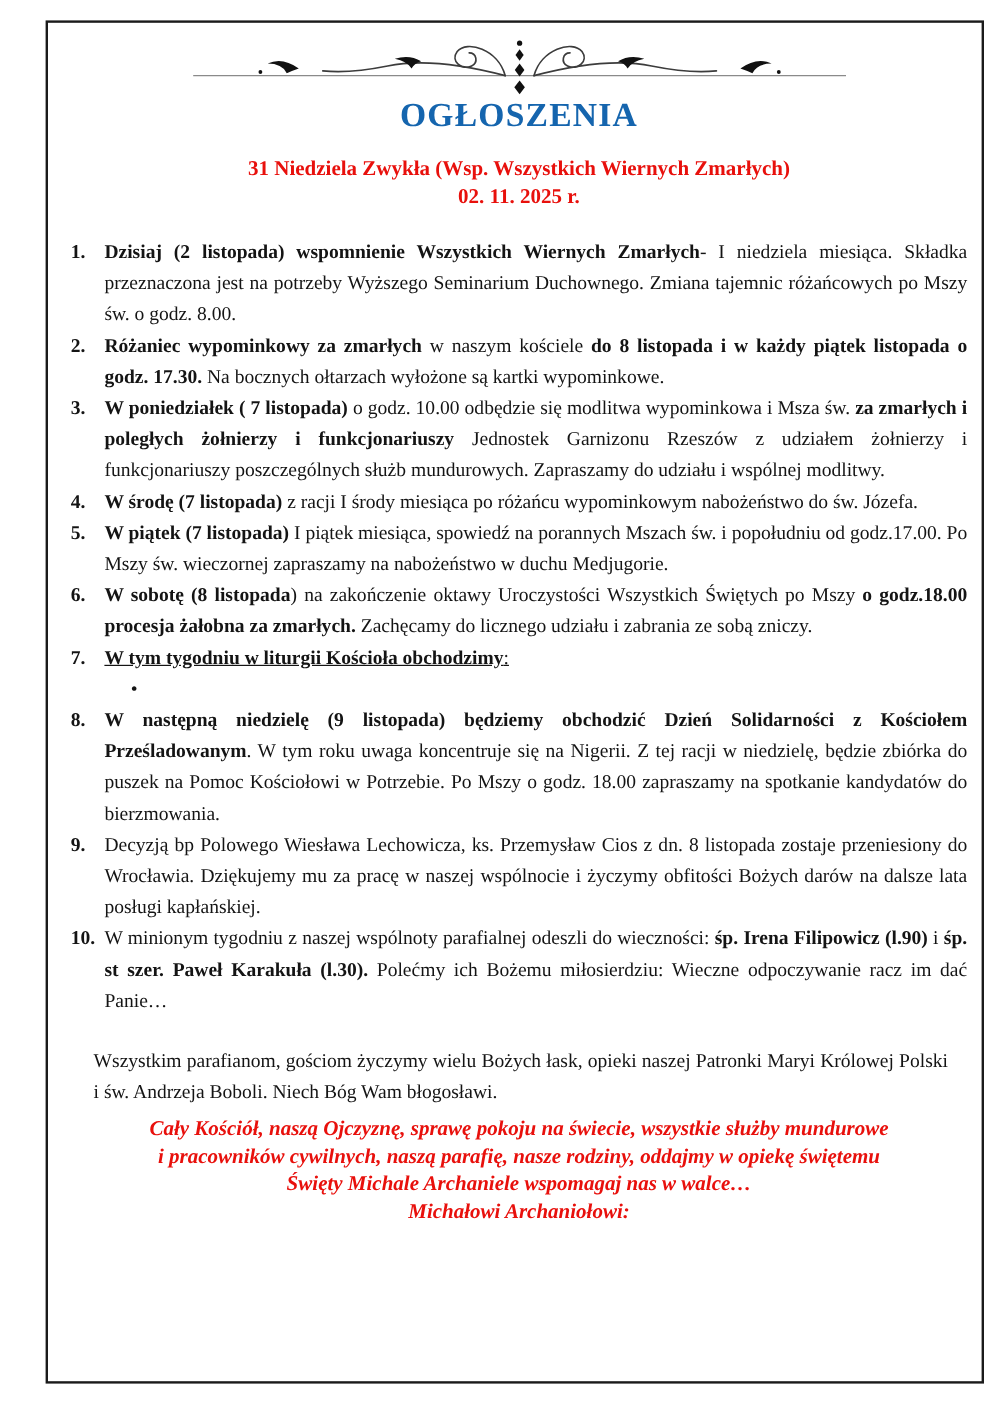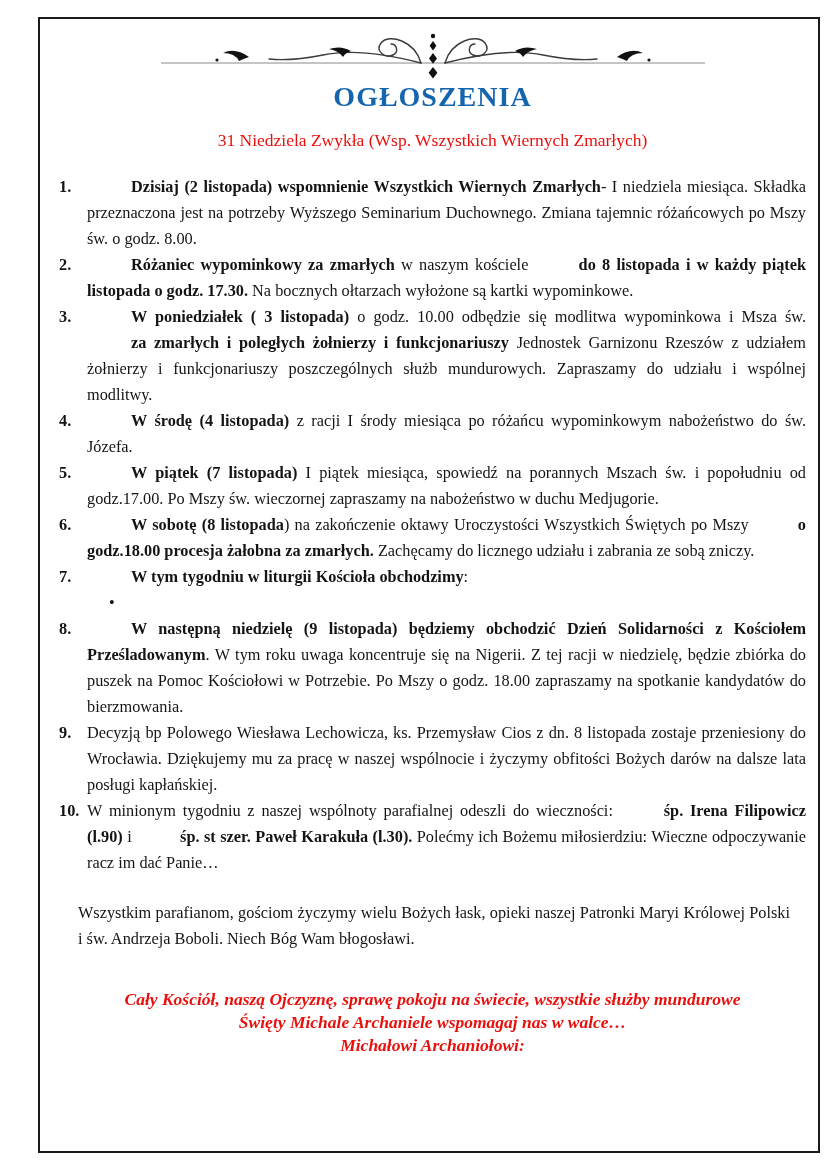--- a/index.html
+++ b/index.html
@@ -27,46 +27,46 @@
   }
   .header{text-align:center;}
   .flourish{display:block;margin:0 auto;}
   .title{
     margin:0 0 2px 0;
     font-size:28px;line-height:32px;
     font-weight:bold;letter-spacing:1px;
     color:var(--blue);
   }
   .subtitle{
-    font-size:17.5px;line-height:23px;font-weight:normal;color:var(--red);margin-top:16px;
+    font-size:17.5px;line-height:23px;font-weight:bold;color:var(--red);margin-top:16px;
   }
   .dateline{
     font-size:17.5px;line-height:23px;font-weight:bold;color:var(--red);
   }
   .list{margin-top:22px;font-size:16.3px;line-height:26px;}
   .item{display:flex;align-items:flex-start;}
   .num{flex:0 0 28px;font-weight:bold;}
   .body{flex:1;min-width:0;}
   .par{text-align:justify;}
-  .subheading{text-align:left;}
+  .subheading{text-align:left;text-decoration:underline;}
   .bullet{display:flex;padding-left:22px;}
   .dot{flex:0 0 20px;}
   .closing{
     margin:24px 16px 0 19px;
     font-size:16.3px;line-height:26px;
     text-align:justify;
   }
   .prayer{
-    margin-top:36px;
+    margin-top:6px;
     text-align:center;
     color:var(--red);
     font-weight:bold;font-style:italic;
     font-size:17.5px;line-height:23px;
   }
-  b{font-weight:bold;margin-left:44px;}
+  b{font-weight:bold;}
 </style>
 </head>
 <body>
 
 <div class="page">
 
   <div class="header">
     <svg class="flourish" width="560" height="52" viewBox="0 0 560 52" aria-hidden="true">
       <line x1="8" y1="34" x2="552" y2="34" stroke="#8a8a8a" stroke-width="1"></line>
       <g stroke="#3c3c3c" fill="none" stroke-width="1.4" stroke-linecap="round">
@@ -84,45 +84,46 @@
         <path d="M362,22 q10,-6 22,-2 q-10,2 -14,8 q-2,-4 -8,-6 z"></path>
         <path d="M96,28 q-14,-10 -26,-4 q12,0 16,8 q4,-2 10,-4 z"></path>
         <path d="M464,28 q14,-10 26,-4 q-12,0 -16,8 q-4,-2 -10,-4 z"></path>
         <circle cx="64" cy="31" r="1.6"></circle>
         <circle cx="496" cy="31" r="1.6"></circle>
       </g>
     </svg>
 
     <h1 class="title">OGŁOSZENIA</h1>
     <div class="subtitle">31 Niedziela Zwykła (Wsp. Wszystkich Wiernych Zmarłych)</div>
+    <div class="dateline">02. 11. 2025 r.</div>
   </div>
 
   <div class="list" id="announcements">
       <div class="item">
         <span class="num">1.</span>
         <div class="body">
           <div class="par"><b>Dzisiaj (2 listopada) wspomnienie Wszystkich Wiernych Zmarłych</b><span>- I niedziela miesiąca. Składka przeznaczona jest na potrzeby Wyższego Seminarium Duchownego. Zmiana tajemnic różańcowych po Mszy św. o godz. 8.00.</span></div>
         </div>
       </div>
       <div class="item">
         <span class="num">2.</span>
         <div class="body">
           <div class="par"><b>Różaniec wypominkowy za zmarłych</b><span> w naszym kościele </span><b>do 8 listopada i w każdy piątek listopada o godz. 17.30.</b><span> Na bocznych ołtarzach wyłożone są kartki wypominkowe.</span></div>
         </div>
       </div>
       <div class="item">
         <span class="num">3.</span>
         <div class="body">
-          <div class="par"><b>W poniedziałek ( 3 listopada)</b><span> o godz. 10.00 odbędzie się modlitwa wypominkowa i Msza św. </span><b>za zmarłych i poległych żołnierzy i funkcjonariuszy</b><span> Jednostek Garnizonu Rzeszów z udziałem żołnierzy i funkcjonariuszy poszczególnych służb mundurowych. Zapraszamy do udziału i wspólnej modlitwy.</span></div>
+          <div class="par"><b>W poniedziałek ( 7 listopada)</b><span> o godz. 10.00 odbędzie się modlitwa wypominkowa i Msza św. </span><b>za zmarłych i poległych żołnierzy i funkcjonariuszy</b><span> Jednostek Garnizonu Rzeszów z udziałem żołnierzy i funkcjonariuszy poszczególnych służb mundurowych. Zapraszamy do udziału i wspólnej modlitwy.</span></div>
         </div>
       </div>
       <div class="item">
         <span class="num">4.</span>
         <div class="body">
-          <div class="par"><b>W środę (4 listopada)</b><span> z racji I środy miesiąca po różańcu wypominkowym nabożeństwo do św. Józefa.</span></div>
+          <div class="par"><b>W środę (7 listopada)</b><span> z racji I środy miesiąca po różańcu wypominkowym nabożeństwo do św. Józefa.</span></div>
         </div>
       </div>
       <div class="item">
         <span class="num">5.</span>
         <div class="body">
           <div class="par"><b>W piątek (7 listopada)</b><span> I piątek miesiąca, spowiedź na porannych Mszach św. i popołudniu od godz.17.00. Po Mszy św. wieczornej zapraszamy na nabożeństwo w duchu Medjugorie.</span></div>
         </div>
       </div>
       <div class="item">
         <span class="num">6.</span>
@@ -156,17 +157,18 @@
         <div class="body">
           <div class="par"><span>W minionym tygodniu z naszej wspólnoty parafialnej odeszli do wieczności: </span><b>śp. Irena Filipowicz (l.90)</b><span> i </span><b>śp. st szer. Paweł Karakuła (l.30).</b><span> Polećmy ich Bożemu miłosierdziu: Wieczne odpoczywanie racz im dać Panie…</span></div>
         </div>
       </div>
     </div>
 
   <p class="closing" id="closing"><span>Wszystkim parafianom, gościom życzymy wielu Bożych łask, opieki naszej Patronki Maryi Królowej Polski i św. Andrzeja Boboli. Niech Bóg Wam błogosławi.</span></p>
 
   <div class="prayer" id="prayer">
       <div class="prayer-line">Cały Kościół, naszą Ojczyznę, sprawę pokoju na świecie, wszystkie służby mundurowe</div>
+      <div class="prayer-line">i pracowników cywilnych, naszą parafię, nasze rodziny, oddajmy w opiekę świętemu</div>
       <div class="prayer-line">Święty Michale Archaniele wspomagaj nas w walce…</div>
       <div class="prayer-line">Michałowi Archaniołowi:</div>
     </div>
 
 </div>
 
 </body></html>

